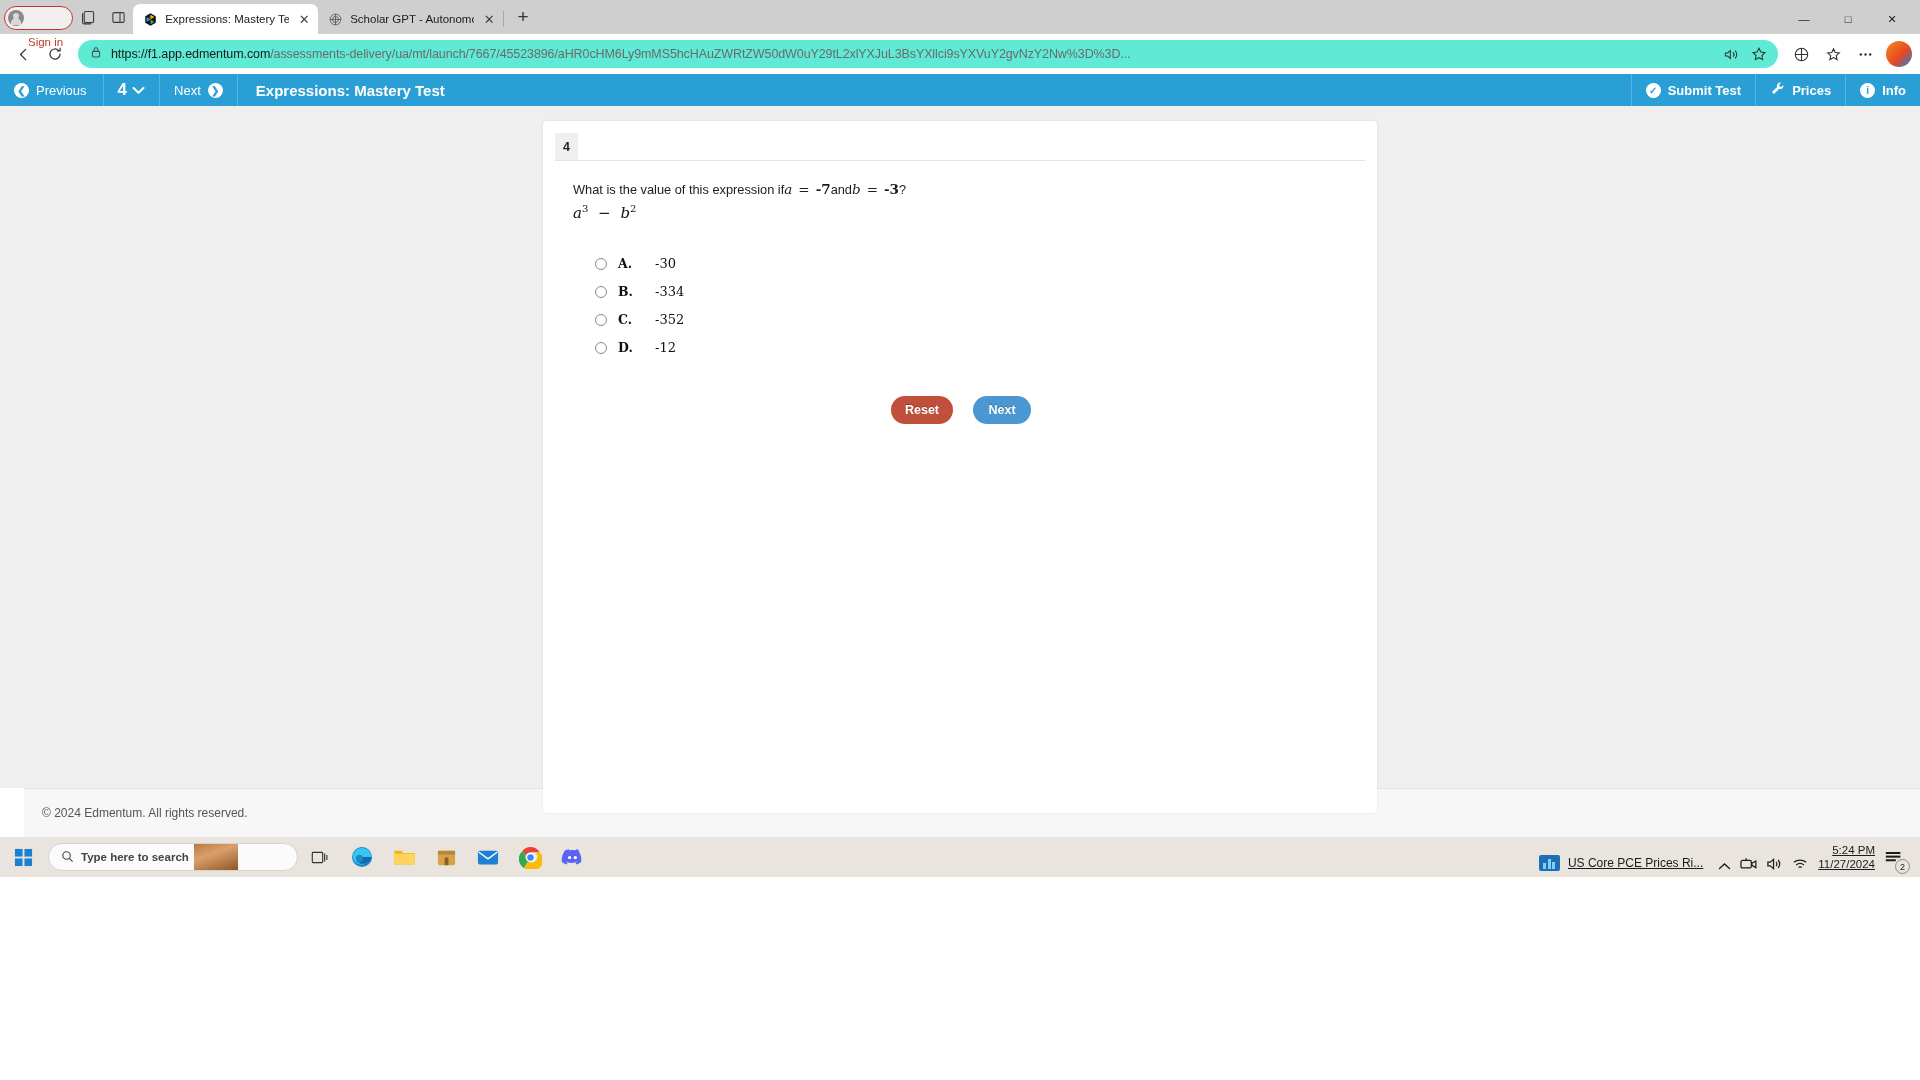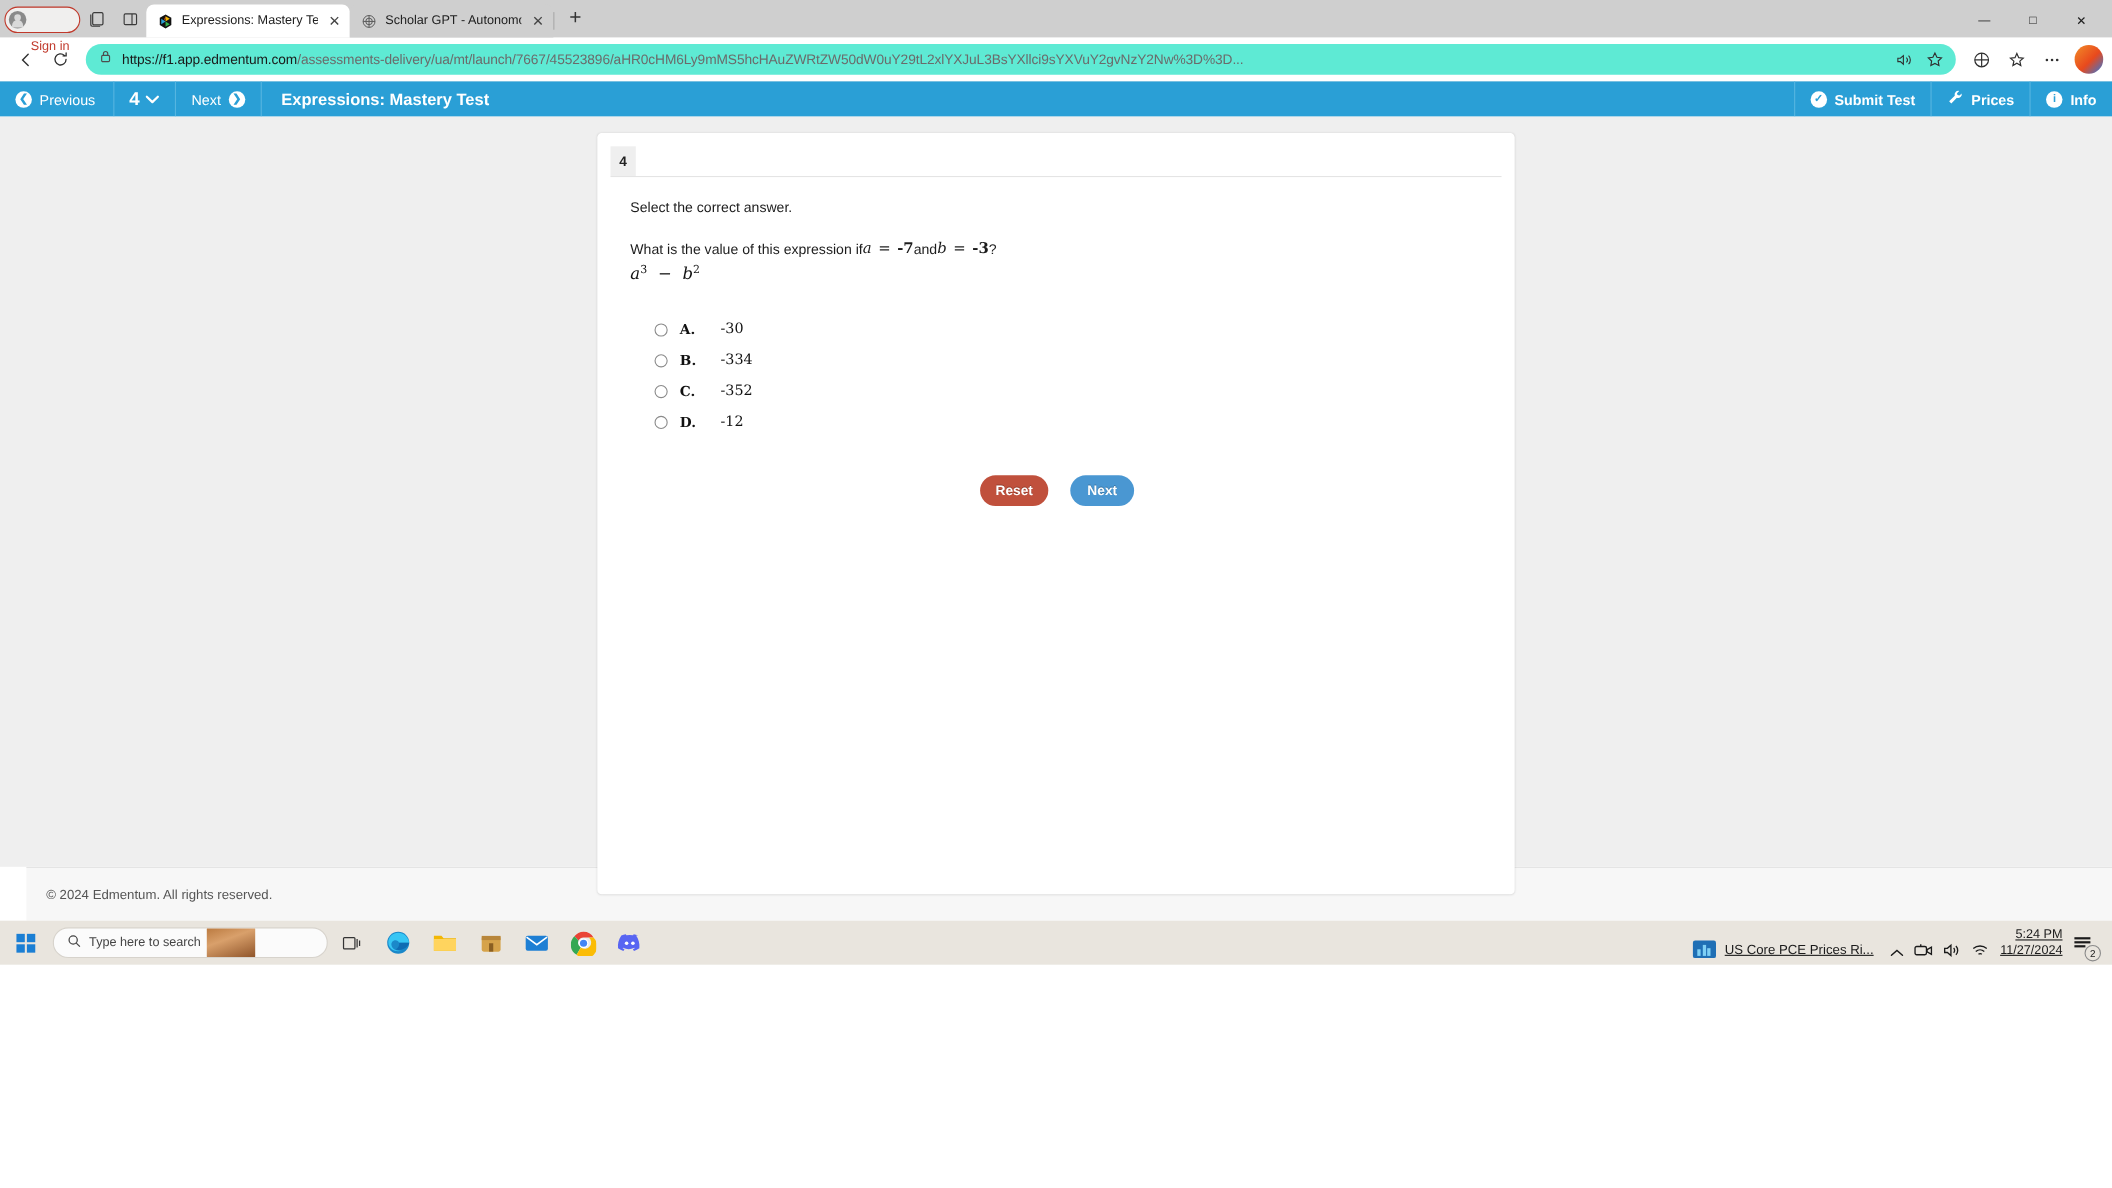--- a/index.html
+++ b/index.html
@@ -208,21 +208,21 @@
     padding: 0 4px; gap: 2px;
   }
   #start-btn {
     width: 38px; height: 36px; display: flex; align-items: center;
     justify-content: center; cursor: pointer;
   }
   #search-box {
     width: 250px; height: 28px; background: #fbfbfb; border-radius: 14px;
     display: flex; align-items: center; gap: 7px; padding: 0 12px;
     font-size: 11.5px; color: #444; margin-left: 4px; cursor: text;
-    border: 1px solid #d7d3cc; overflow: hidden;
+    border: 1px solid #d7d3cc; overflow: hidden; font-weight: bold;
   }
   #search-thumb {
     width: 44px; height: 30px; margin-left: -2px; border-radius: 3px;
     background: linear-gradient(160deg,#b8763b 0%,#d9a06b 40%,#8a4f25 100%);
     cursor: pointer; flex: 0 0 44px;
   }
   .tb-app {
     width: 40px; height: 36px; display: flex; align-items: center;
     justify-content: center; cursor: pointer;
   }
@@ -416,21 +416,20 @@
 <div id="page-body">
   <div id="question-card">
 
     <div id="qnum-strip">
       <div id="qnum-box">4</div>
       <div id="qnum-rest"></div>
     </div>
 
     <div class="q-inner">
 
-      <div id="prompt-line">Select the correct answer.</div>
 
       <div id="question-line">
         <span>What is the value of this expression if </span>
         <span class="mathvar">a</span>
         <span class="matheq" style="padding:0 6px">=</span>
         <span class="mathnum">-7</span>
         <span> and </span>
         <span class="mathvar">b</span>
         <span class="matheq" style="padding:0 6px">=</span>
         <span class="mathnum">-3</span>

